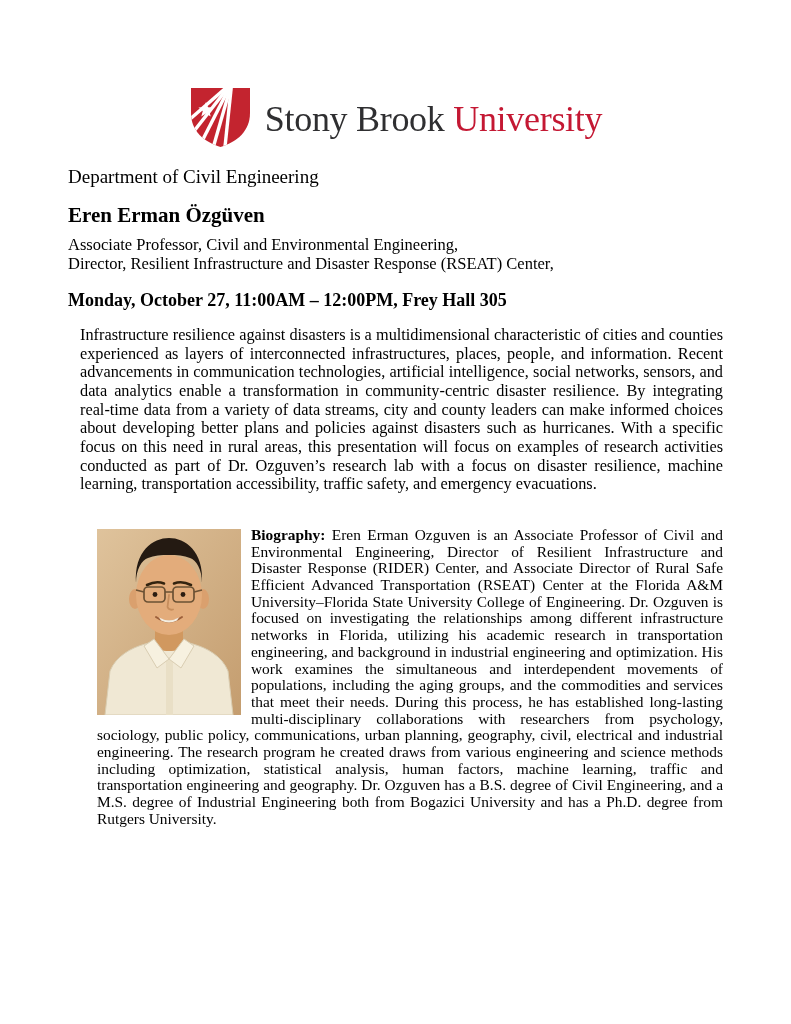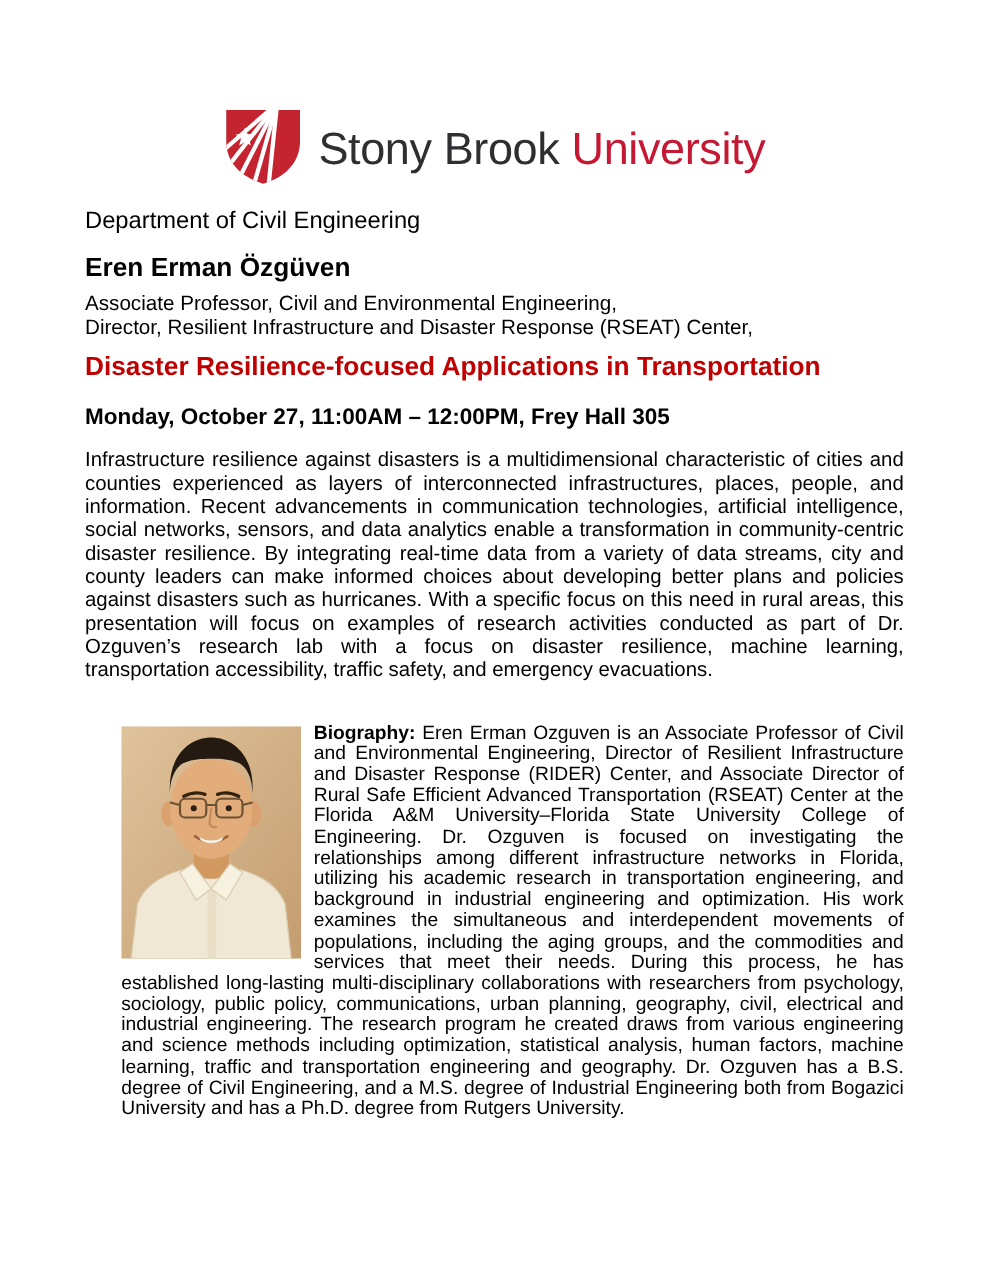--- a/index.html
+++ b/index.html
@@ -1,21 +1,21 @@
 <!DOCTYPE html>
 <html><head>
 <meta charset="utf-8">
 <style>
   html, body { margin: 0; padding: 0; background: #ffffff; }
   .page {
     position: relative;
     width: 791px;
     height: 1024px;
     background: #ffffff;
-    font-family: Liberation Sans, sans-serif;
+    font-family: Liberation Serif, serif;
     color: #000000;
     overflow: hidden;
     margin: 0 auto;
   }
   .inner { padding: 86px 68px 0 68px; }
 
   
   .logo-row {
     display: flex;
     justify-content: center;
@@ -37,21 +37,21 @@
   .centered { text-align: left; }
   .dept    { margin-top: 18px; font-size: 19px; }
   .series  { margin-top: 10px; font-size: 19px; font-weight: bold; color: #c00000; white-space: pre; }
   .speaker { margin-top: 15px; font-size: 21px; font-weight: bold; }
   .affil   { margin-top: 7px; font-size: 16.5px; line-height: 19px; }
   .talk-title { margin-top: 10px; font-size: 21px; font-weight: bold; color: #c00000; }
   .talk-when  { margin-top: 17px; font-size: 18px; font-weight: bold; }
 
   
   .abstract {
-    margin: 15px 0 0 0;
+    margin: 15px 0 0 12px;
     font-size: 16.3px;
     line-height: 1.145;
     text-align: justify;
   }
 
   
   .bio {
     margin-top: 33px;
     font-size: 15.4px;
     line-height: 1.085;
@@ -100,21 +100,20 @@
     </div>
 
     <div class="centered dept">Department of Civil Engineering</div>
     <div class="centered speaker">Eren Erman Özgüven</div>
 
     <div class="centered affil">
       <div>Associate Professor, Civil and Environmental Engineering,</div>
       <div>Director, Resilient Infrastructure and Disaster Response (RSEAT) Center,</div>
     </div>
 
-    <div class="centered talk-title">Disaster Resilience-focused Applications in Transportation</div>
     <div class="centered talk-when">Monday, October 27, 11:00AM – 12:00PM, Frey Hall 305</div>
 
     <p class="abstract">Infrastructure resilience against disasters is a multidimensional characteristic of cities and counties experienced as layers of interconnected infrastructures, places, people, and information. Recent advancements in communication technologies, artificial intelligence, social networks, sensors, and data analytics enable a transformation in community-centric disaster resilience. By integrating real-time data from a variety of data streams, city and county leaders can make informed choices about developing better plans and policies against disasters such as hurricanes. With a specific focus on this need in rural areas, this presentation will focus on examples of research activities conducted as part of Dr. Ozguven’s research lab with a focus on disaster resilience, machine learning, transportation accessibility, traffic safety, and emergency evacuations.</p>
 
     <div class="bio">
       <svg class="photo" viewBox="0 0 144 186" aria-hidden="true">
         <defs>
           <linearGradient id="bgGrad" x1="0" y1="0" x2="1" y2="1">
             <stop offset="0" stop-color="#dfc39c"></stop>
             <stop offset="1" stop-color="#c49d6f"></stop>

